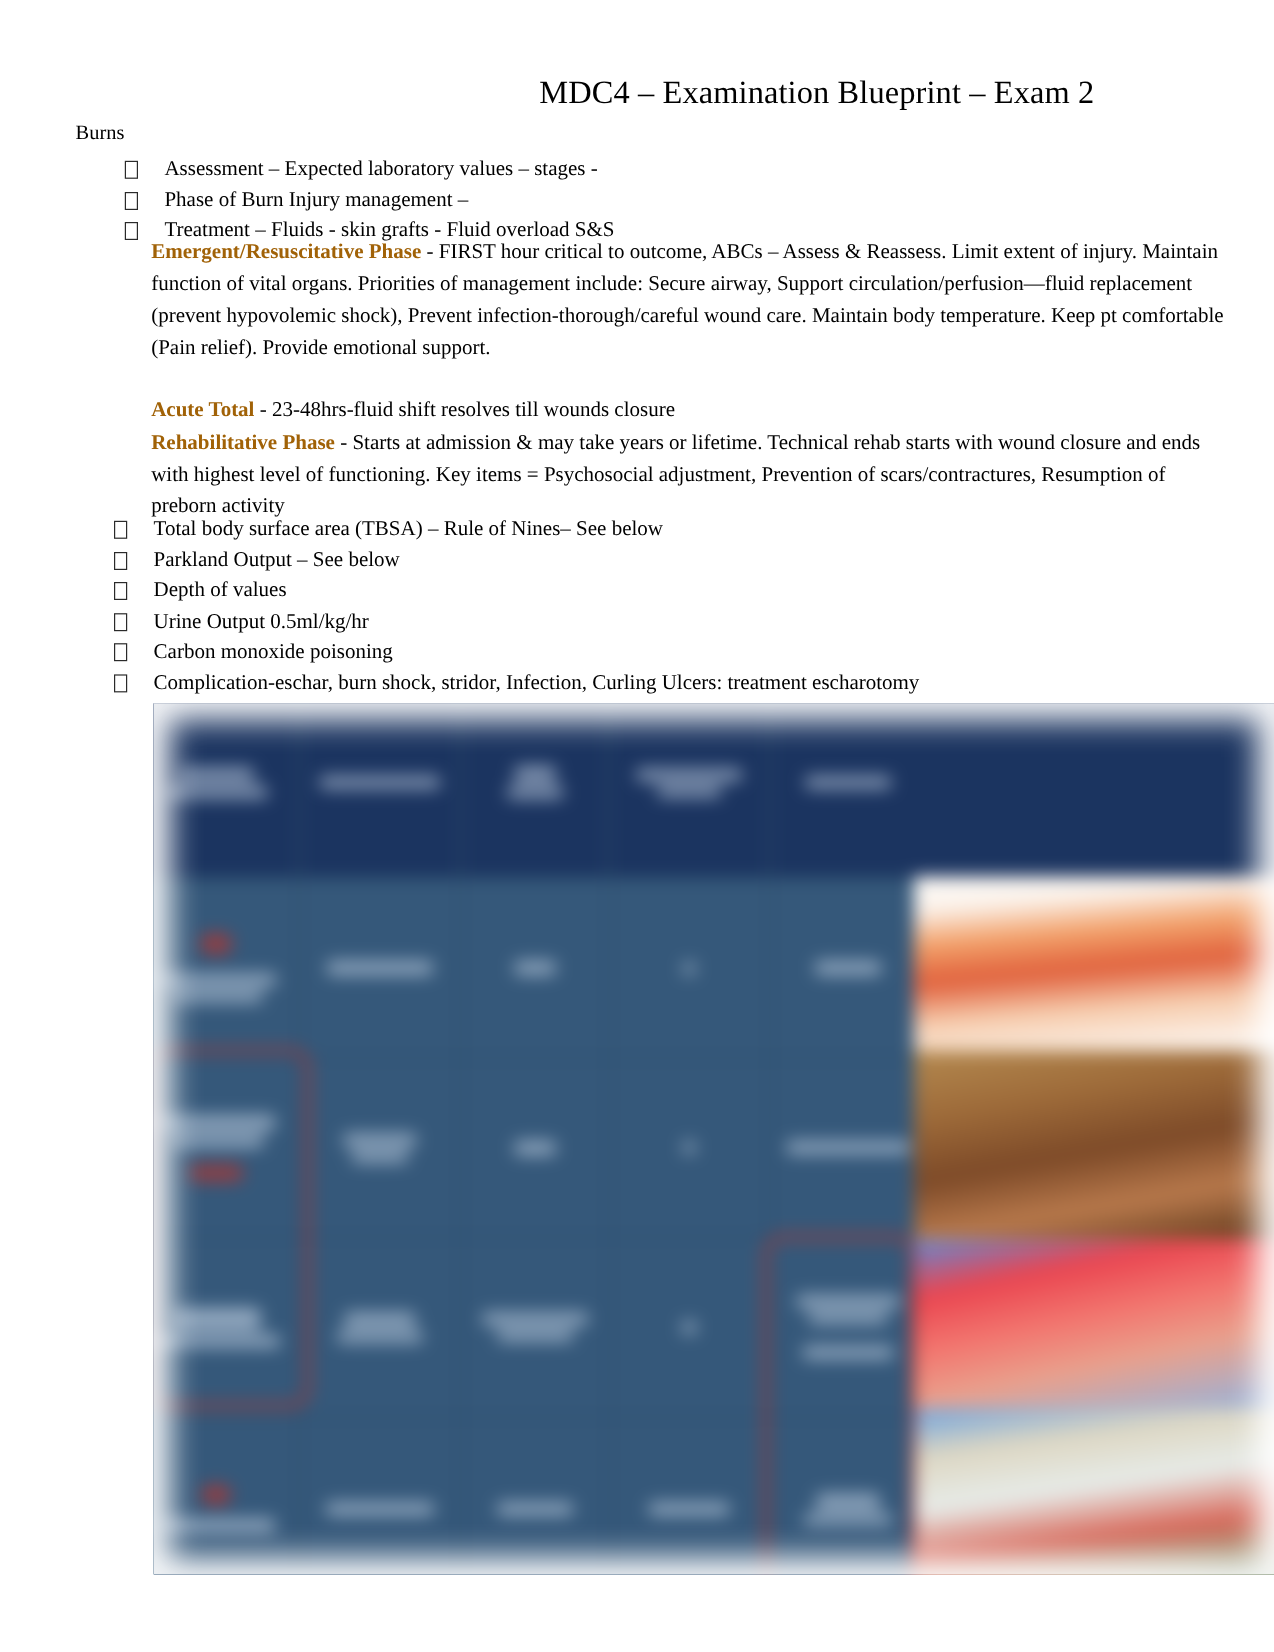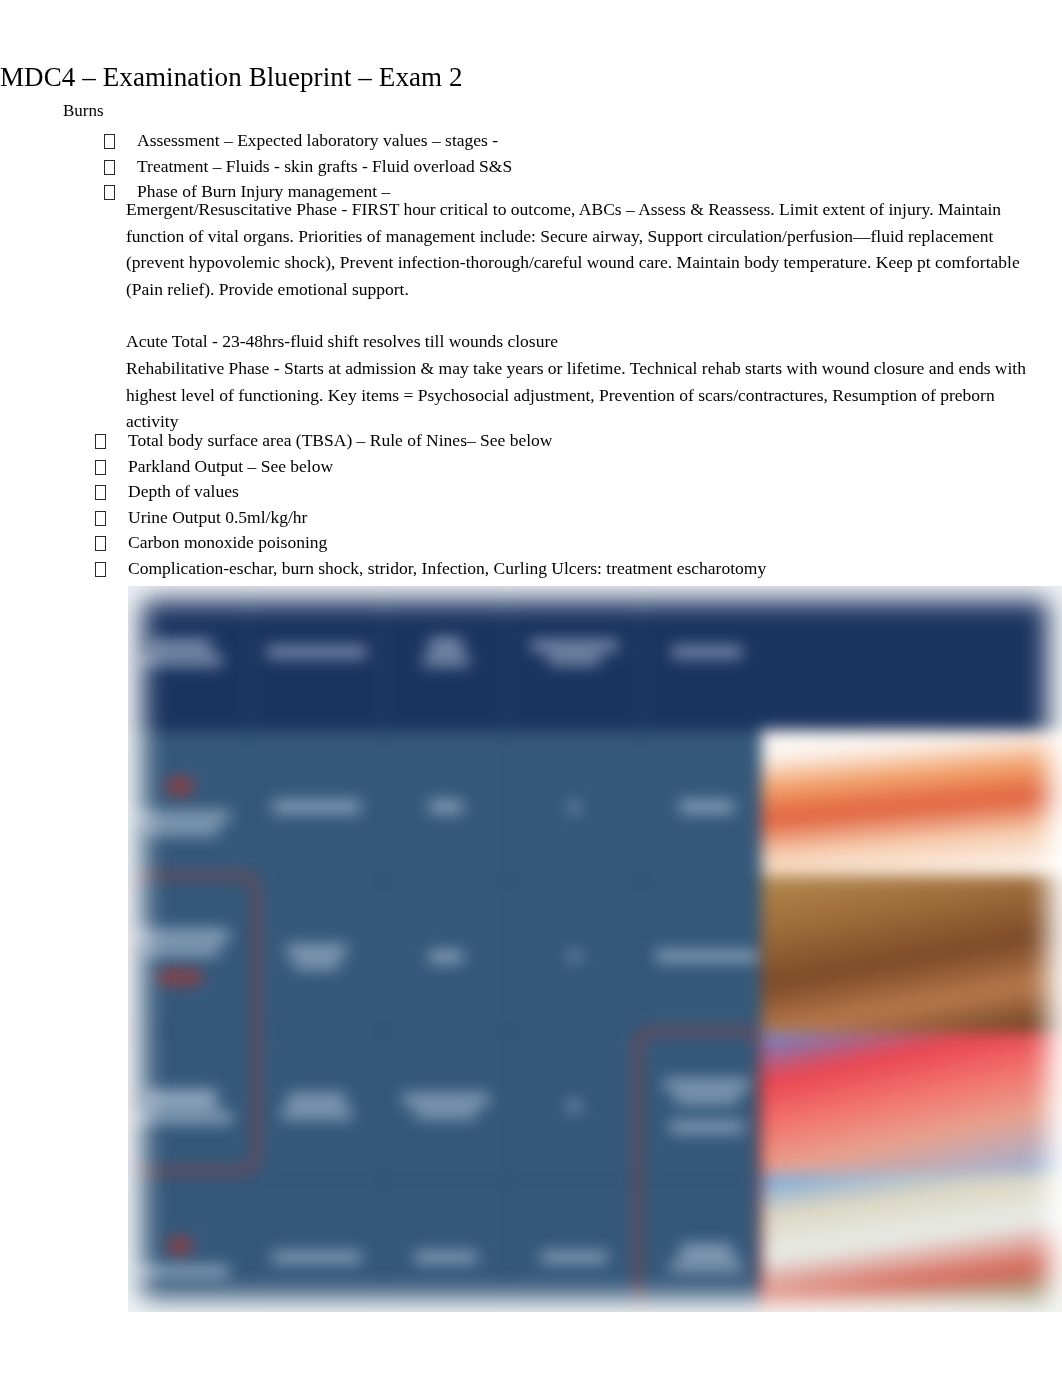--- a/index.html
+++ b/index.html
@@ -9,21 +9,21 @@
     font-family:"Liberation Serif","DejaVu Serif",serif;
     color:#000000;
     overflow:hidden;
     position:relative;
   }
   .page{position:relative;width:1062px;height:1377px;}
 
   
   .doc-title{
     position:absolute;top:60px;left:0;width:912px;
-    text-align:left;
+    text-align:right;
     font-size:27px;line-height:34px;
     letter-spacing:.1px;
   }
   .section-heading{
     position:absolute;top:96px;left:63px;
     font-size:17px;line-height:30px;
   }
 
   
   .bullets{position:absolute;top:128px;left:72px;width:980px;}
@@ -41,21 +41,21 @@
     flex:0 0 auto;
     background:transparent;
   }
   .bullet-text{flex:1 1 auto;}
 
   
   .phase-block{
     position:absolute;top:196px;left:126px;width:900px;
     font-size:17.5px;line-height:26.6px;
   }
-  .phase-label{color:#000000;}
+  .phase-label{color:#a16207;font-weight:bold;}
   .phase-para{margin:0;}
   .gap-big{height:26px;}
 
   
   .bullets-lower{position:absolute;top:428px;left:63px;width:980px;}
 
   
   .shot-wrap{
     position:absolute;left:128px;top:586px;
     width:934px;height:726px;
@@ -131,25 +131,25 @@
 
   <div class="section-heading">Burns</div>
 
   <div class="bullets">
     <div class="bullet-row">
       <span class="tofu"></span>
       <span class="bullet-text">Assessment  – Expected laboratory values – stages -</span>
     </div>
     <div class="bullet-row">
       <span class="tofu"></span>
+      <span class="bullet-text">Phase of Burn Injury management  –</span>
+    </div>
+    <div class="bullet-row">
+      <span class="tofu"></span>
       <span class="bullet-text">Treatment  – Fluids - skin grafts - Fluid overload S&amp;S</span>
-    </div>
-    <div class="bullet-row">
-      <span class="tofu"></span>
-      <span class="bullet-text">Phase of Burn Injury management  –</span>
     </div>
   </div>
 
   <div class="phase-block">
     <p class="phase-para">
       <span class="phase-label">Emergent/Resuscitative Phase</span><span>  - FIRST hour critical to outcome, ABCs – Assess &amp; Reassess. Limit extent of injury. Maintain function of vital organs. Priorities of management include:   Secure airway,  Support circulation/perfusion—fluid replacement (prevent hypovolemic shock), Prevent infection-thorough/careful wound care. Maintain body temperature. Keep pt comfortable (Pain relief). Provide emotional support.</span>
     </p>
     <div class="gap-big"></div>
     <p class="phase-para">
       <span class="phase-label">Acute Total</span><span> - 23-48hrs-fluid shift resolves till wounds closure</span>

